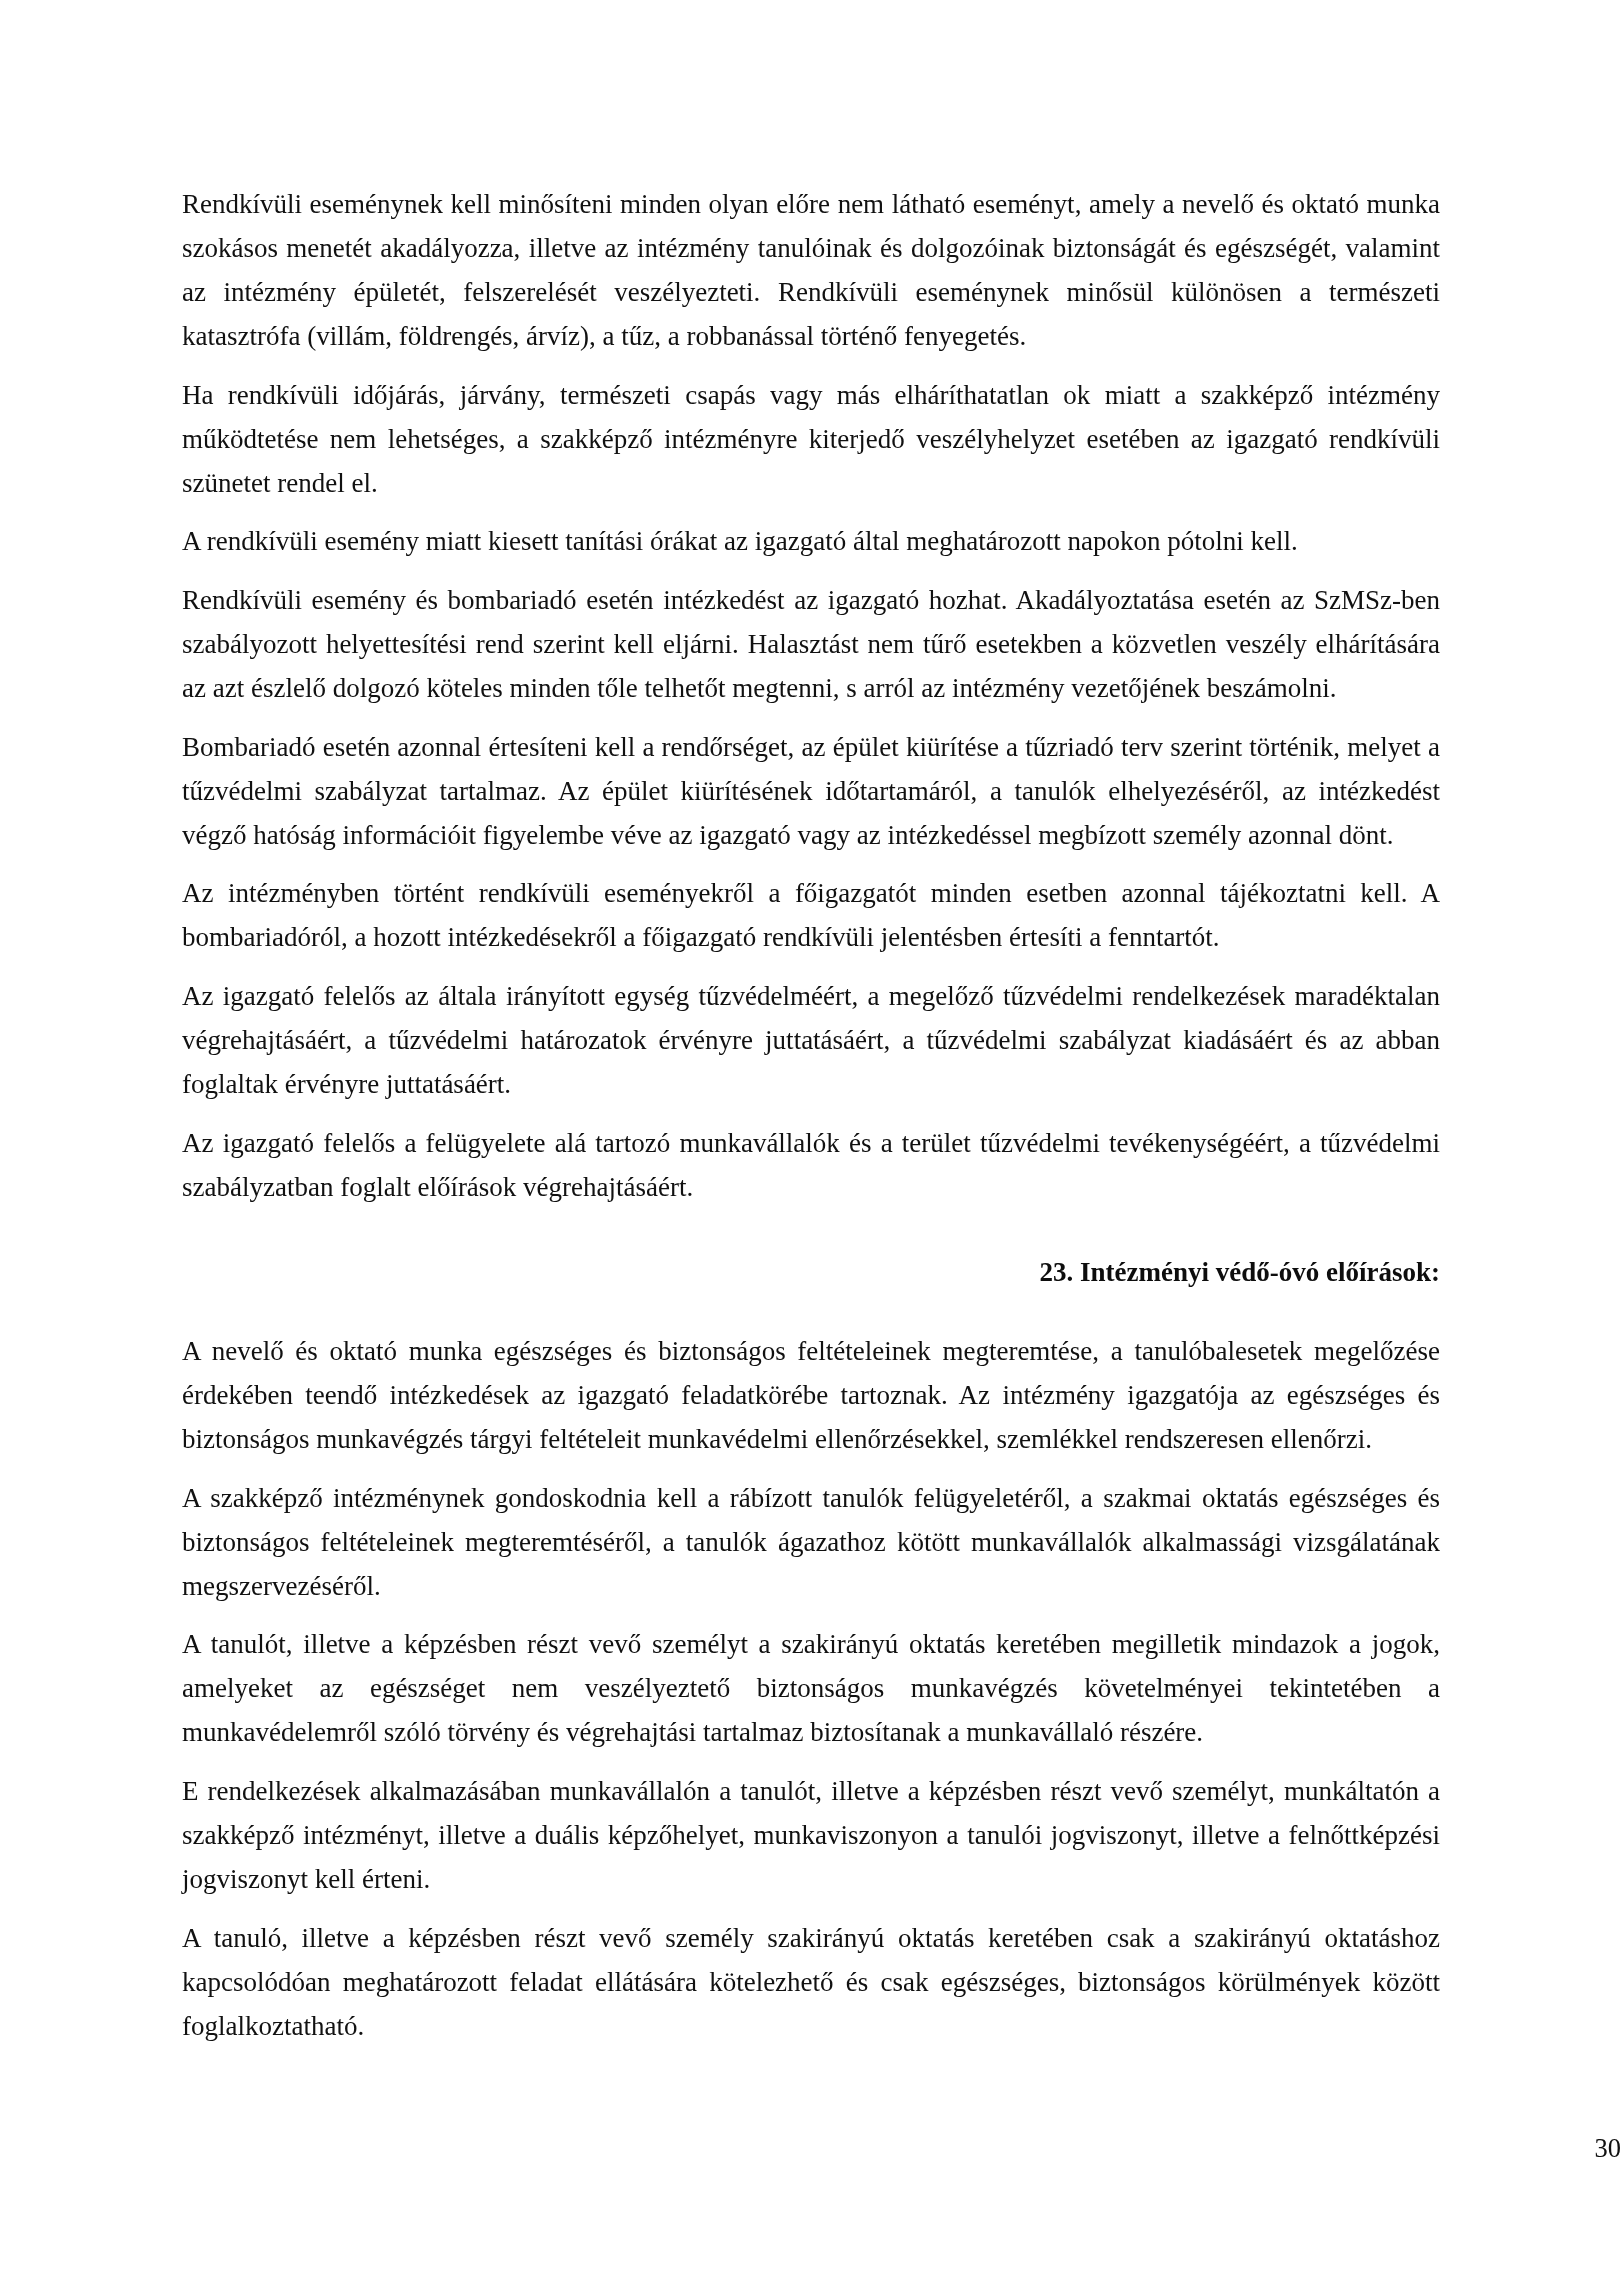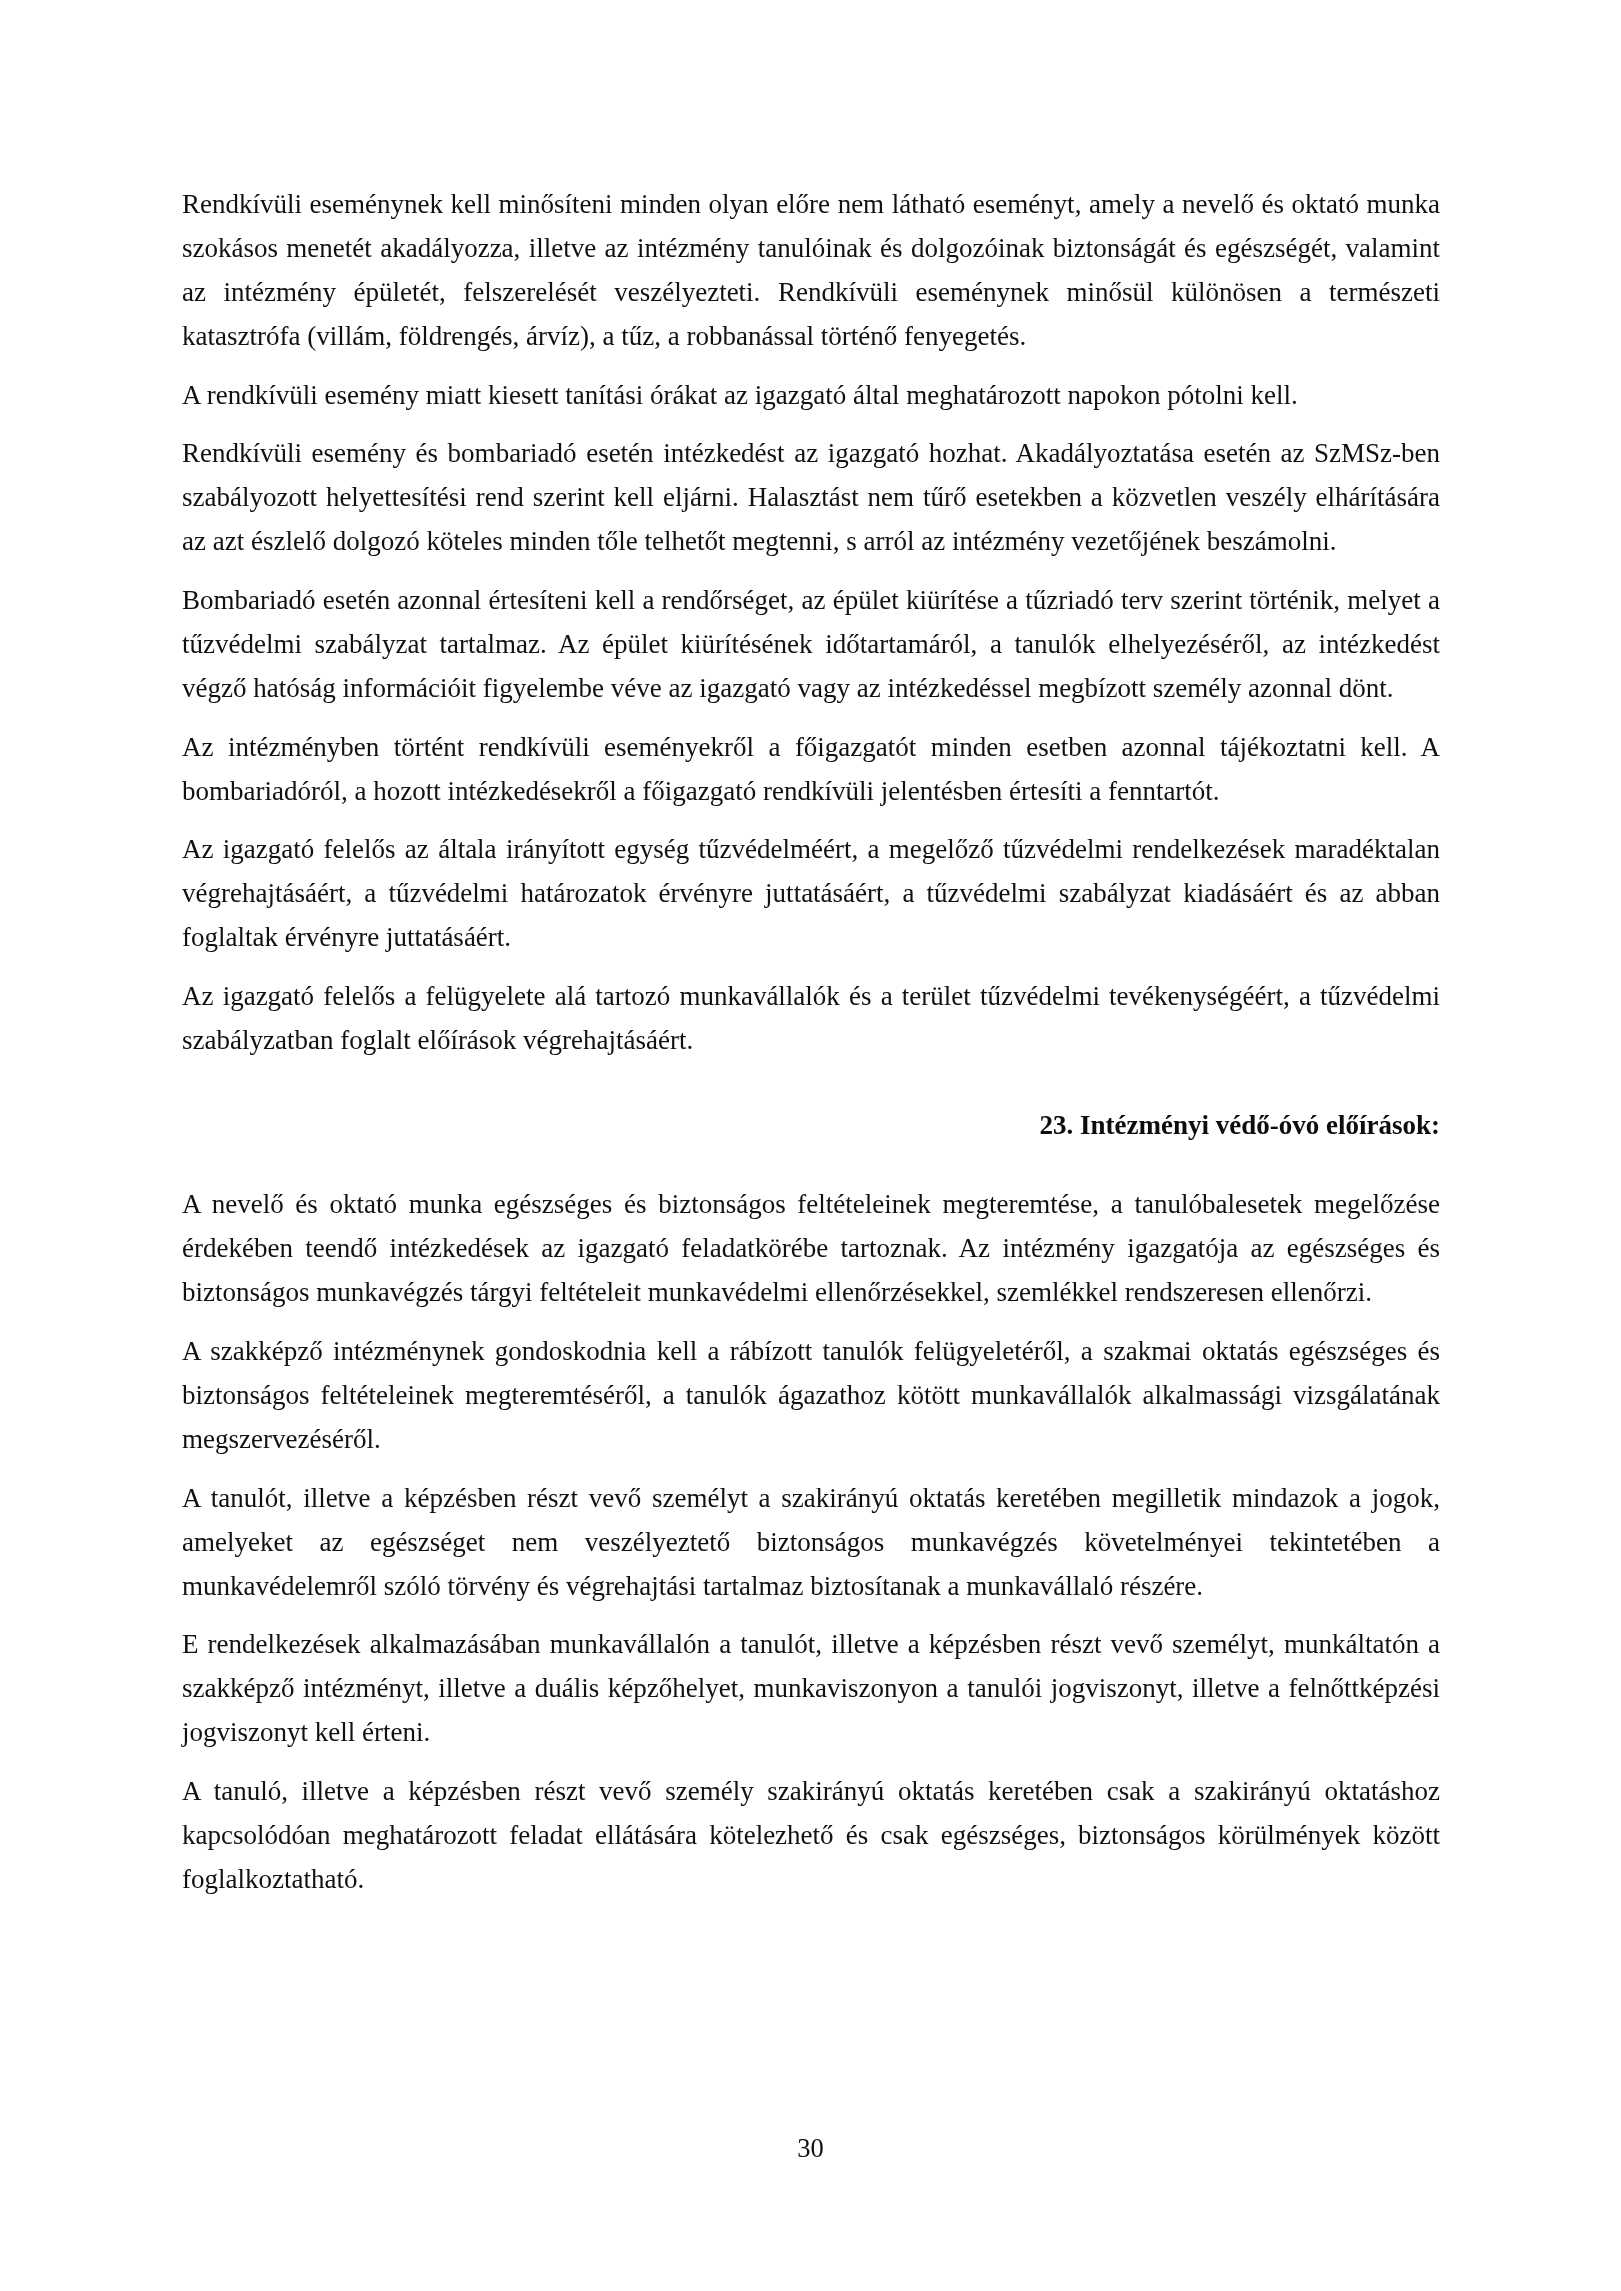--- a/index.html
+++ b/index.html
@@ -47,35 +47,36 @@
     color: #0d0d0d;
   }
   .section-block p.para {
     margin-bottom: 14.7px;
   }
   .page-number {
     position: absolute;
     left: 0;
     right: 0;
     top: 2132px;
-    text-align: center;
+    text-align: right;
     font-size: 26.5px;
     line-height: 33px;
     font-family: "Liberation Serif", "DejaVu Serif", serif;
     color: #111111;
   }
 </style>
 </head>
 <body>
 
 <div class="page">
 
   <div class="content">
 
     <p class="para">Rendkívüli eseménynek kell minősíteni minden olyan előre nem látható eseményt, amely a nevelő és oktató munka szokásos menetét akadályozza, illetve az intézmény tanulóinak és dolgozóinak biztonságát és egészségét, valamint az intézmény épületét, felszerelését veszélyezteti. Rendkívüli eseménynek minősül különösen a természeti katasztrófa (villám, földrengés, árvíz), a tűz, a robbanással történő fenyegetés.</p>
+    <p class="para">Ha rendkívüli időjárás, járvány, természeti csapás vagy más elháríthatatlan ok miatt a szakképző intézmény működtetése nem lehetséges, a szakképző intézményre kiterjedő veszélyhelyzet esetében az igazgató rendkívüli szünetet rendel el.</p>
     <p class="para">A rendkívüli esemény miatt kiesett tanítási órákat az igazgató által meghatározott napokon pótolni kell.</p>
     <p class="para">Rendkívüli esemény és bombariadó esetén intézkedést az igazgató hozhat. Akadályoztatása esetén az SzMSz-ben szabályozott helyettesítési rend szerint kell eljárni. Halasztást nem tűrő esetekben a közvetlen veszély elhárítására az azt észlelő dolgozó köteles minden tőle telhetőt megtenni, s arról az intézmény vezetőjének beszámolni.</p>
     <p class="para">Bombariadó esetén azonnal értesíteni kell a rendőrséget, az épület kiürítése a tűzriadó terv szerint történik, melyet a tűzvédelmi szabályzat tartalmaz. Az épület kiürítésének időtartamáról, a tanulók elhelyezéséről, az intézkedést végző hatóság információit figyelembe véve az igazgató vagy az intézkedéssel megbízott személy azonnal dönt.</p>
     <p class="para">Az intézményben történt rendkívüli eseményekről a főigazgatót minden esetben azonnal tájékoztatni kell. A bombariadóról, a hozott intézkedésekről a főigazgató rendkívüli jelentésben értesíti a fenntartót.</p>
     <p class="para">Az igazgató felelős az általa irányított egység tűzvédelméért, a megelőző tűzvédelmi rendelkezések maradéktalan végrehajtásáért, a tűzvédelmi határozatok érvényre juttatásáért, a tűzvédelmi szabályzat kiadásáért és az abban foglaltak érvényre juttatásáért.</p>
     <p class="para">Az igazgató felelős a felügyelete alá tartozó munkavállalók és a terület tűzvédelmi tevékenységéért, a tűzvédelmi szabályzatban foglalt előírások végrehajtásáért.</p>
 
     <h2 class="heading">23. Intézményi védő-óvó előírások:</h2>
 
     <div class="section-block">

